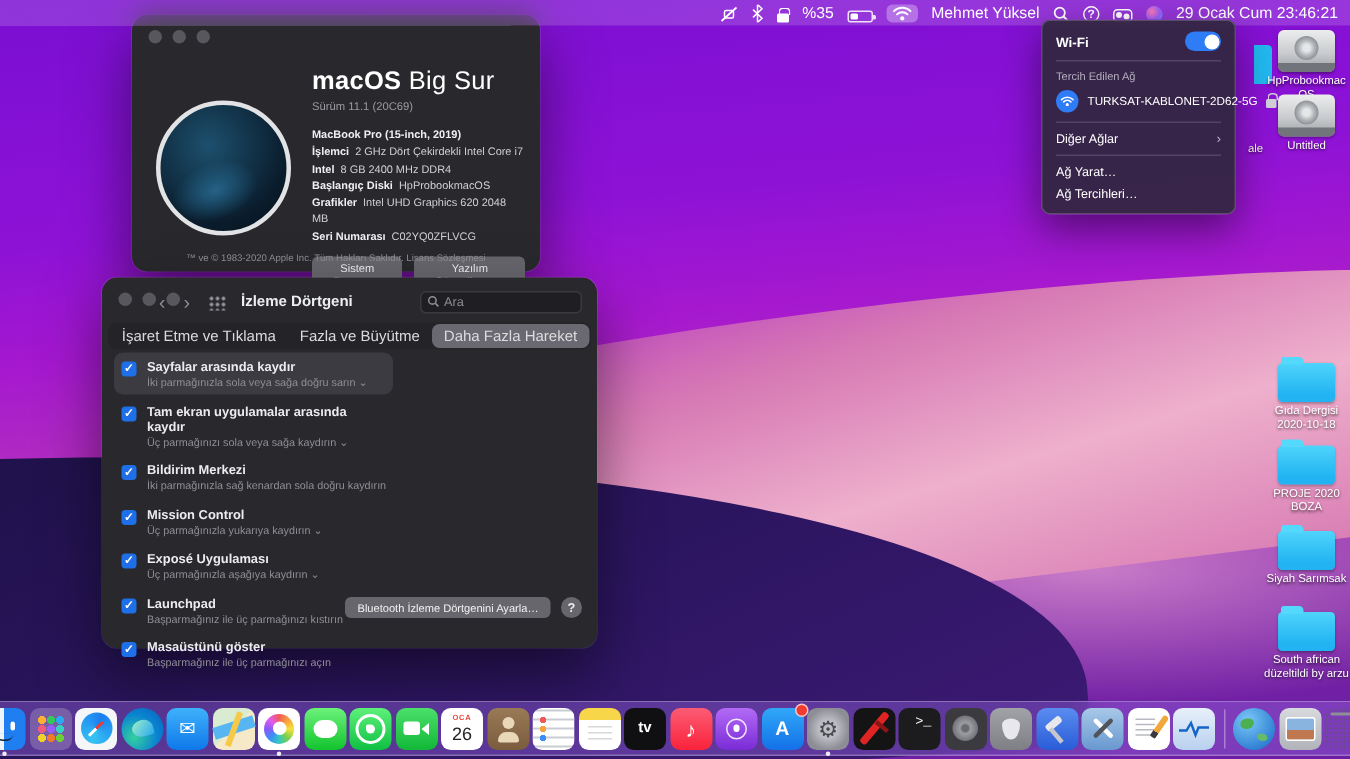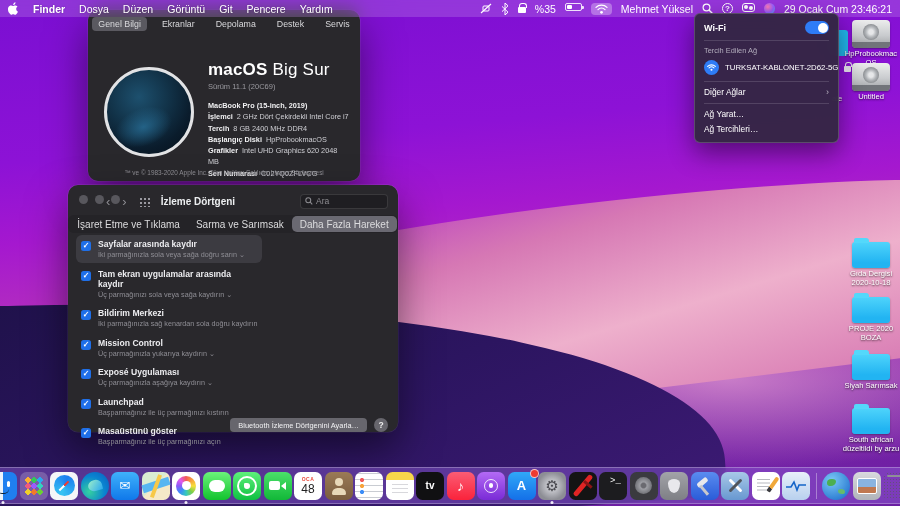--- a/index.html
+++ b/index.html
@@ -19,21 +19,21 @@
     background:radial-gradient(ellipse at 60% 40%, rgba(236,170,215,.65), rgba(236,170,215,0) 70%); }
 
   
   .menubar { position:absolute; top:0; left:0; right:0; height:17px;
     background:rgba(255,255,255,0.16); backdrop-filter:blur(8px);
     display:flex; align-items:center; padding:0 8px; color:#fff; font-size:10.5px; z-index:40; }
   .mb-left { display:flex; align-items:center; gap:14px; }
   .mb-left .apple { width:11px; height:13px; }
   .mb-item { text-shadow:0 0 2px rgba(0,0,0,.25); }
   .mb-item.app-name { font-weight:bold; }
-  .mb-right { margin-left:auto; display:flex; align-items:flex-start; gap:9px; font-size:10.5px; }
+  .mb-right { margin-left:auto; display:flex; align-items:flex-end; gap:9px; font-size:10.5px; }
   .mb-icon { display:flex; align-items:center; }
   .battery { width:17px; height:8px; border:1px solid rgba(255,255,255,.85); border-radius:2px; position:relative; }
   .battery::after { content:''; position:absolute; right:-3px; top:2px; width:2px; height:3px; background:rgba(255,255,255,.85); border-radius:0 1px 1px 0; }
   .battery .fill { position:absolute; left:1px; top:1px; bottom:1px; width:35%; background:#fff; border-radius:1px; }
   .wifi-active { background:rgba(255,255,255,.3); border-radius:4px; padding:1px 4px; }
   .lockicon { width:8px; height:6px; background:#fff; border-radius:1px; position:relative; margin-top:4px; }
   .lockicon::before { content:''; position:absolute; top:-4px; left:1px; width:6px; height:4px; border:1.2px solid #fff; border-bottom:none; border-radius:3px 3px 0 0; }
   .help-circ { width:11px; height:11px; border-radius:50%; border:1px solid #fff; font-size:8px; display:flex; align-items:center; justify-content:center; font-weight:bold; }
   .cc-icon { width:13px; height:9px; border:1px solid #fff; border-radius:3px; position:relative; }
   .cc-icon::before { content:''; position:absolute; left:1px; top:1px; width:4px; height:4px; border-radius:50%; background:#fff; }
@@ -52,40 +52,40 @@
   #about { left:88px; top:10px; width:272px; height:171px; }
   #about .lights { left:11px; top:10px; }
   .about-tabs { position:absolute; top:7px; left:0; right:0; display:flex; justify-content:center; gap:9px; font-size:8.8px; color:#d9d9dc; }
   .about-tab { padding:2px 6px; border-radius:4px; }
   .about-tab.selected { background:#5a5960; }
   .about-pic { position:absolute; left:16px; top:57px; width:90px; height:90px; border-radius:50%;
     border:3px solid #e2e3e5;
     background:radial-gradient(circle at 38% 32%, #1d506e 0%, #123349 38%, #0a1c2c 68%, #060f18 100%); overflow:hidden; }
   .about-pic::before { content:''; position:absolute; left:8%; top:45%; width:70%; height:45%;
     background:radial-gradient(ellipse, rgba(40,110,150,.8), transparent 70%); transform:rotate(-20deg); }
-  .about-main { position:absolute; left:120px; top:50px; right:10px; }
+  .about-main { position:absolute; left:120px; top:34px; right:10px; }
   .about-title { font-size:17px; color:#fff; letter-spacing:.2px; }
   .about-title b { font-weight:800; }
   .about-version { font-size:7.5px; color:#9b9aa0; margin-top:2px; }
   .about-specs { margin-top:9px; font-size:7.3px; line-height:1.55; color:#cfcfd4; }
   .about-model { font-weight:bold; color:#f0f0f2; }
   .spec-label { font-weight:bold; color:#f0f0f2; margin-right:4px; }
   .about-buttons { margin-top:8px; display:flex; gap:8px; }
   .mac-btn { background:#67666d; color:#f2f2f4; font-size:7.4px; padding:2.5px 8px; border-radius:4px; border:none; font-family:inherit; }
   .about-footer { position:absolute; bottom:5px; left:0; right:0; text-align:center; font-size:6.4px; color:#8f8e94; }
 
   
   #trackpad { left:68px; top:185px; width:330px; height:247px; }
   #trackpad .lights { left:11px; top:10px; }
   .tp-toolbar { position:absolute; top:5px; left:0; right:0; height:22px; display:flex; align-items:center; }
   .tp-nav { margin-left:38px; display:flex; gap:12px; color:#8e8d93; font-size:13px; line-height:1; }
   .grid-icon { width:12px; height:10px; margin-left:12px; margin-top:2px;
     background-image:radial-gradient(#9a99a0 1px, transparent 1.3px); background-size:4px 4px; }
   .tp-title { margin-left:10px; font-size:10px; font-weight:bold; color:#eceef0; }
-  .tp-search { margin-left:auto; margin-right:10px; width:88px; height:15px; background:#1f1e22;
+  .tp-search { margin-left:auto; margin-right:10px; width:108px; height:15px; background:#1f1e22;
     border:1px solid rgba(255,255,255,.12); border-radius:4px; display:flex; align-items:center; padding:0 4px; gap:3px; }
   .tp-search input { background:transparent; border:none; outline:none; width:60px; color:#ccc; font-size:8.5px; font-family:inherit; }
   .tp-search input::placeholder { color:#8e8d92; }
   .tp-tabs { position:absolute; top:30px; left:0; right:0; display:flex; justify-content:center; }
   .tp-tabwrap { display:flex; background:#242327; border-radius:6px; padding:1px; font-size:10px; color:#dcdcde; }
   .tp-tab { padding:2.5px 8px; border-radius:5px; }
   .tp-tab.selected { background:#6a6972; }
   .tp-list { position:absolute; left:8px; top:50px; width:186px; }
   .tp-row { position:relative; padding:4px 4px 4px 22px; border-radius:6px; margin-bottom:1.5px; }
   .tp-row.selected { background:#3c3b41; }
@@ -109,26 +109,26 @@
     background-image:repeating-linear-gradient(90deg, #2b2b2f 0 8px, #141416 8px 10px),
                      repeating-linear-gradient(0deg, rgba(43,43,47,.9) 0 5px, rgba(20,20,22,.9) 5px 7px);
     background-blend-mode:overlay; }
   .v-deck { position:relative; height:58px; background:linear-gradient(180deg,#c3c6cb,#aeb1b7); }
   .v-trackpad { position:absolute; left:50%; top:5px; transform:translateX(-50%); width:66px; height:42px;
     background:linear-gradient(180deg,#d2d5d9,#c2c5ca); border-radius:3px; box-shadow:inset 0 0 2px rgba(0,0,0,.25); }
   .v-finger { position:absolute; width:9px; height:34px; border-radius:5px 5px 3px 3px;
     background:linear-gradient(180deg,#d8a88f,#b9846c); box-shadow:inset -1px 0 2px rgba(0,0,0,.2); }
   .v-palm { position:absolute; bottom:-8px; left:50%; transform:translateX(-50%); width:40px; height:26px;
     border-radius:45% 45% 20% 20%; background:linear-gradient(180deg,#c99a81,#a97b63); }
-  .tp-bottom { position:absolute; bottom:0; right:10px; display:flex; align-items:center; gap:7px; }
+  .tp-bottom { position:absolute; bottom:20px; right:10px; display:flex; align-items:center; gap:7px; }
   .tp-help { width:14px; height:14px; border-radius:50%; background:#67666d; color:#eee; font-size:8.5px;
     display:flex; align-items:center; justify-content:center; font-weight:bold; }
 
   
-  #wifimenu { position:absolute; left:694px; top:13px; width:145px; background:rgba(48,39,62,.93);
+  #wifimenu { position:absolute; left:694px; top:13px; width:130px; background:rgba(48,39,62,.93);
     border:0.5px solid rgba(255,255,255,.18); border-radius:6px; box-shadow:0 10px 26px rgba(0,0,0,.45);
     padding:7px 9px 8px; color:#fff; z-index:50; backdrop-filter:blur(10px); }
   .wm-row { display:flex; align-items:center; justify-content:space-between; }
   .wm-title { font-size:9px; font-weight:bold; }
   .toggle { width:24px; height:13px; border-radius:7px; background:#2e7cf6; position:relative; }
   .toggle::after { content:''; position:absolute; right:1.5px; top:1.5px; width:10px; height:10px; border-radius:50%; background:#fff; }
   .wm-div { height:1px; background:rgba(255,255,255,.14); margin:6px 0 5px; }
   .wm-header { font-size:7.4px; color:#b3aebc; }
   .wm-net { display:flex; align-items:center; gap:6px; margin-top:5px; }
   .wm-neticon { width:15px; height:15px; border-radius:50%; background:#2e7cf6; flex:none;
@@ -263,33 +263,20 @@
 
   <div class="bg-base"></div>
   <div class="bg-glow"></div>
   <div class="bg-pink"></div>
   <div class="bg-dark"></div>
 
   <div class="partial-icon"></div>
   <div class="partial-label">ale</div>
 
   <div class="menubar">
-    <div class="mb-left">
-      <svg class="apple" viewBox="0 0 11 13">
-        <path d="M8.2 6.9c0-1.5 1.2-2.2 1.3-2.3-.7-1-1.8-1.2-2.2-1.2-.9-.1-1.8.6-2.3.6-.5 0-1.2-.6-2-.5-1 0-2 .6-2.5 1.5-1.1 1.9-.3 4.6.8 6.1.5.8 1.1 1.6 1.9 1.6.8 0 1.1-.5 2-.5s1.2.5 2 .5 1.4-.7 1.9-1.5c.6-.9.8-1.7.8-1.8 0 0-1.7-.6-1.7-2.5z" fill="#fff"></path>
-        <path d="M6.9 2.2c.4-.5.7-1.2.6-1.9-.6 0-1.3.4-1.7.9-.4.4-.7 1.1-.6 1.8.7.1 1.3-.3 1.7-.8z" fill="#fff"></path>
-      </svg>
-      <span class="mb-item app-name">Finder</span>
-      <span class="mb-item">Dosya</span>
-      <span class="mb-item">Düzen</span>
-      <span class="mb-item">Görüntü</span>
-      <span class="mb-item">Git</span>
-      <span class="mb-item">Pencere</span>
-      <span class="mb-item">Yardım</span>
-    </div>
     <div class="mb-right">
       <span class="mb-icon">
         <svg width="12" height="11" viewBox="0 0 12 11">
             <rect x="3" y="3" width="6" height="5" rx="1" fill="none" stroke="#fff" stroke-width="1"></rect>
             <line x1="1" y1="10" x2="11" y2="1" stroke="#fff" stroke-width="1.2"></line>
           </svg>
       </span>
       <span class="mb-icon">
         <svg width="8" height="12" viewBox="0 0 8 12">
             <path d="M4 0 L4 12 M4 0 L7 2.8 L1 8.6 M1 3.4 L7 9.2 L4 12" stroke="#fff" stroke-width="1" fill="none"></path>
@@ -326,35 +313,28 @@
       <span class="clock">29 Ocak Cum  23:46:21</span>
     </div>
   </div>
 
   <div id="about" class="mac-window">
     <div class="lights">
       <span class="light"></span>
       <span class="light"></span>
       <span class="light"></span>
     </div>
-    <div class="about-tabs">
-      <span class="about-tab selected">Genel Bilgi</span>
-      <span class="about-tab">Ekranlar</span>
-      <span class="about-tab">Depolama</span>
-      <span class="about-tab">Destek</span>
-      <span class="about-tab">Servis</span>
-    </div>
     <div class="about-pic"></div>
     <div class="about-main">
       <div class="about-title"><b>macOS</b><span> Big Sur</span></div>
       <div class="about-version">Sürüm 11.1 (20C69)</div>
       <div class="about-specs">
         <div class="about-model">MacBook Pro (15-inch, 2019)</div>
         <div><span class="spec-label">İşlemci</span><span>2 GHz Dört Çekirdekli Intel Core i7</span></div>
-        <div><span class="spec-label">Tercih</span><span>8 GB 2400 MHz DDR4</span></div>
+        <div><span class="spec-label">Intel</span><span>8 GB 2400 MHz DDR4</span></div>
         <div><span class="spec-label">Başlangıç Diski</span><span>HpProbookmacOS</span></div>
         <div><span class="spec-label">Grafikler</span><span>Intel UHD Graphics 620 2048 MB</span></div>
         <div><span class="spec-label">Seri Numarası</span><span>C02YQ0ZFLVCG</span></div>
       </div>
       <div class="about-buttons">
         <button class="mac-btn">Sistem Raporu…</button>
         <button class="mac-btn">Yazılım Güncelleme…</button>
       </div>
     </div>
     <div class="about-footer">™ ve © 1983-2020 Apple Inc. Tüm Hakları Saklıdır. Lisans Sözleşmesi</div>
@@ -377,21 +357,21 @@
         <svg width="8" height="8" viewBox="0 0 11 11">
             <circle cx="4.5" cy="4.5" r="3.4" stroke="#8e8d92" stroke-width="1.4" fill="none"></circle>
             <line x1="7.2" y1="7.2" x2="10" y2="10" stroke="#8e8d92" stroke-width="1.5"></line>
           </svg>
         <input type="text" placeholder="Ara" style="">
       </div>
     </div>
     <div class="tp-tabs">
       <div class="tp-tabwrap">
         <span class="tp-tab">İşaret Etme ve Tıklama</span>
-        <span class="tp-tab">Sarma ve Sarımsak</span>
+        <span class="tp-tab">Fazla ve Büyütme</span>
         <span class="tp-tab selected">Daha Fazla Hareket</span>
       </div>
     </div>
 
     <div class="tp-list">
       <div class="tp-row selected">
         <span class="tp-check">✓</span>
         <div class="tp-row-title">Sayfalar arasında kaydır</div>
         <div class="tp-row-sub">İki parmağınızla sola veya sağa doğru sarın ⌄</div>
       </div>
@@ -499,21 +479,21 @@
       </div>
     <div class="di d-maps"></div>
     <div class="di d-photos">
         <span class="dot"></span>
       </div>
     <div class="di d-messages"></div>
     <div class="di d-whatsapp"></div>
     <div class="di d-facetime"></div>
     <div class="di d-calendar">
       <span class="cal-month">OCA</span>
-      <span class="cal-day">48</span>
+      <span class="cal-day">26</span>
     </div>
     <div class="di d-contacts"></div>
     <div class="di d-reminders"></div>
     <div class="di d-notes"></div>
     <div class="di d-appletv">
         <span>tv</span>
       </div>
     <div class="di d-music">
         <span>♪</span>
       </div>

